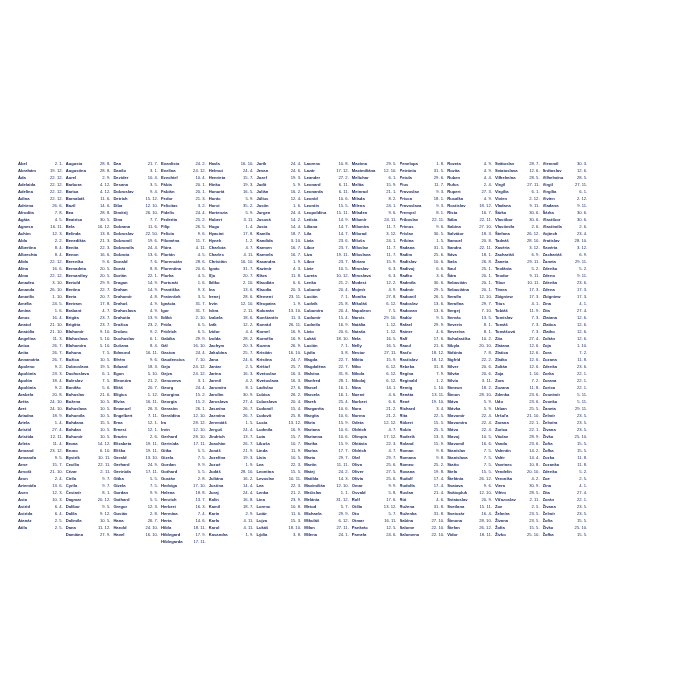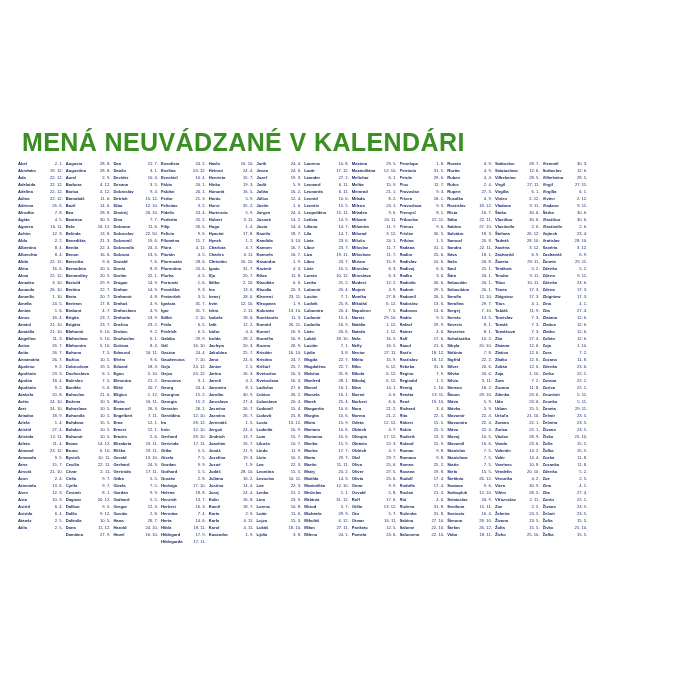--- a/index.html
+++ b/index.html
@@ -65,21 +65,20 @@
   }
   .dt {
     font-weight: normal;
     padding-left: 2px;
   }
 </style>
 </head>
 <body style="background: rgb(255, 255, 255);">
 
 <div id="page">
-  <div id="title" style="color: rgb(59, 143, 35);">MENÁ NEUVÁDZANÉ V KALENDÁRI</div>
   <div id="columns">
       <div class="col">
         <div class="entry">
           <span class="nm">Ábel</span>
           <span class="dt">2. 1.</span>
         </div>
         <div class="entry">
           <span class="nm">Abrahám</span>
           <span class="dt">19. 12.</span>
         </div>

